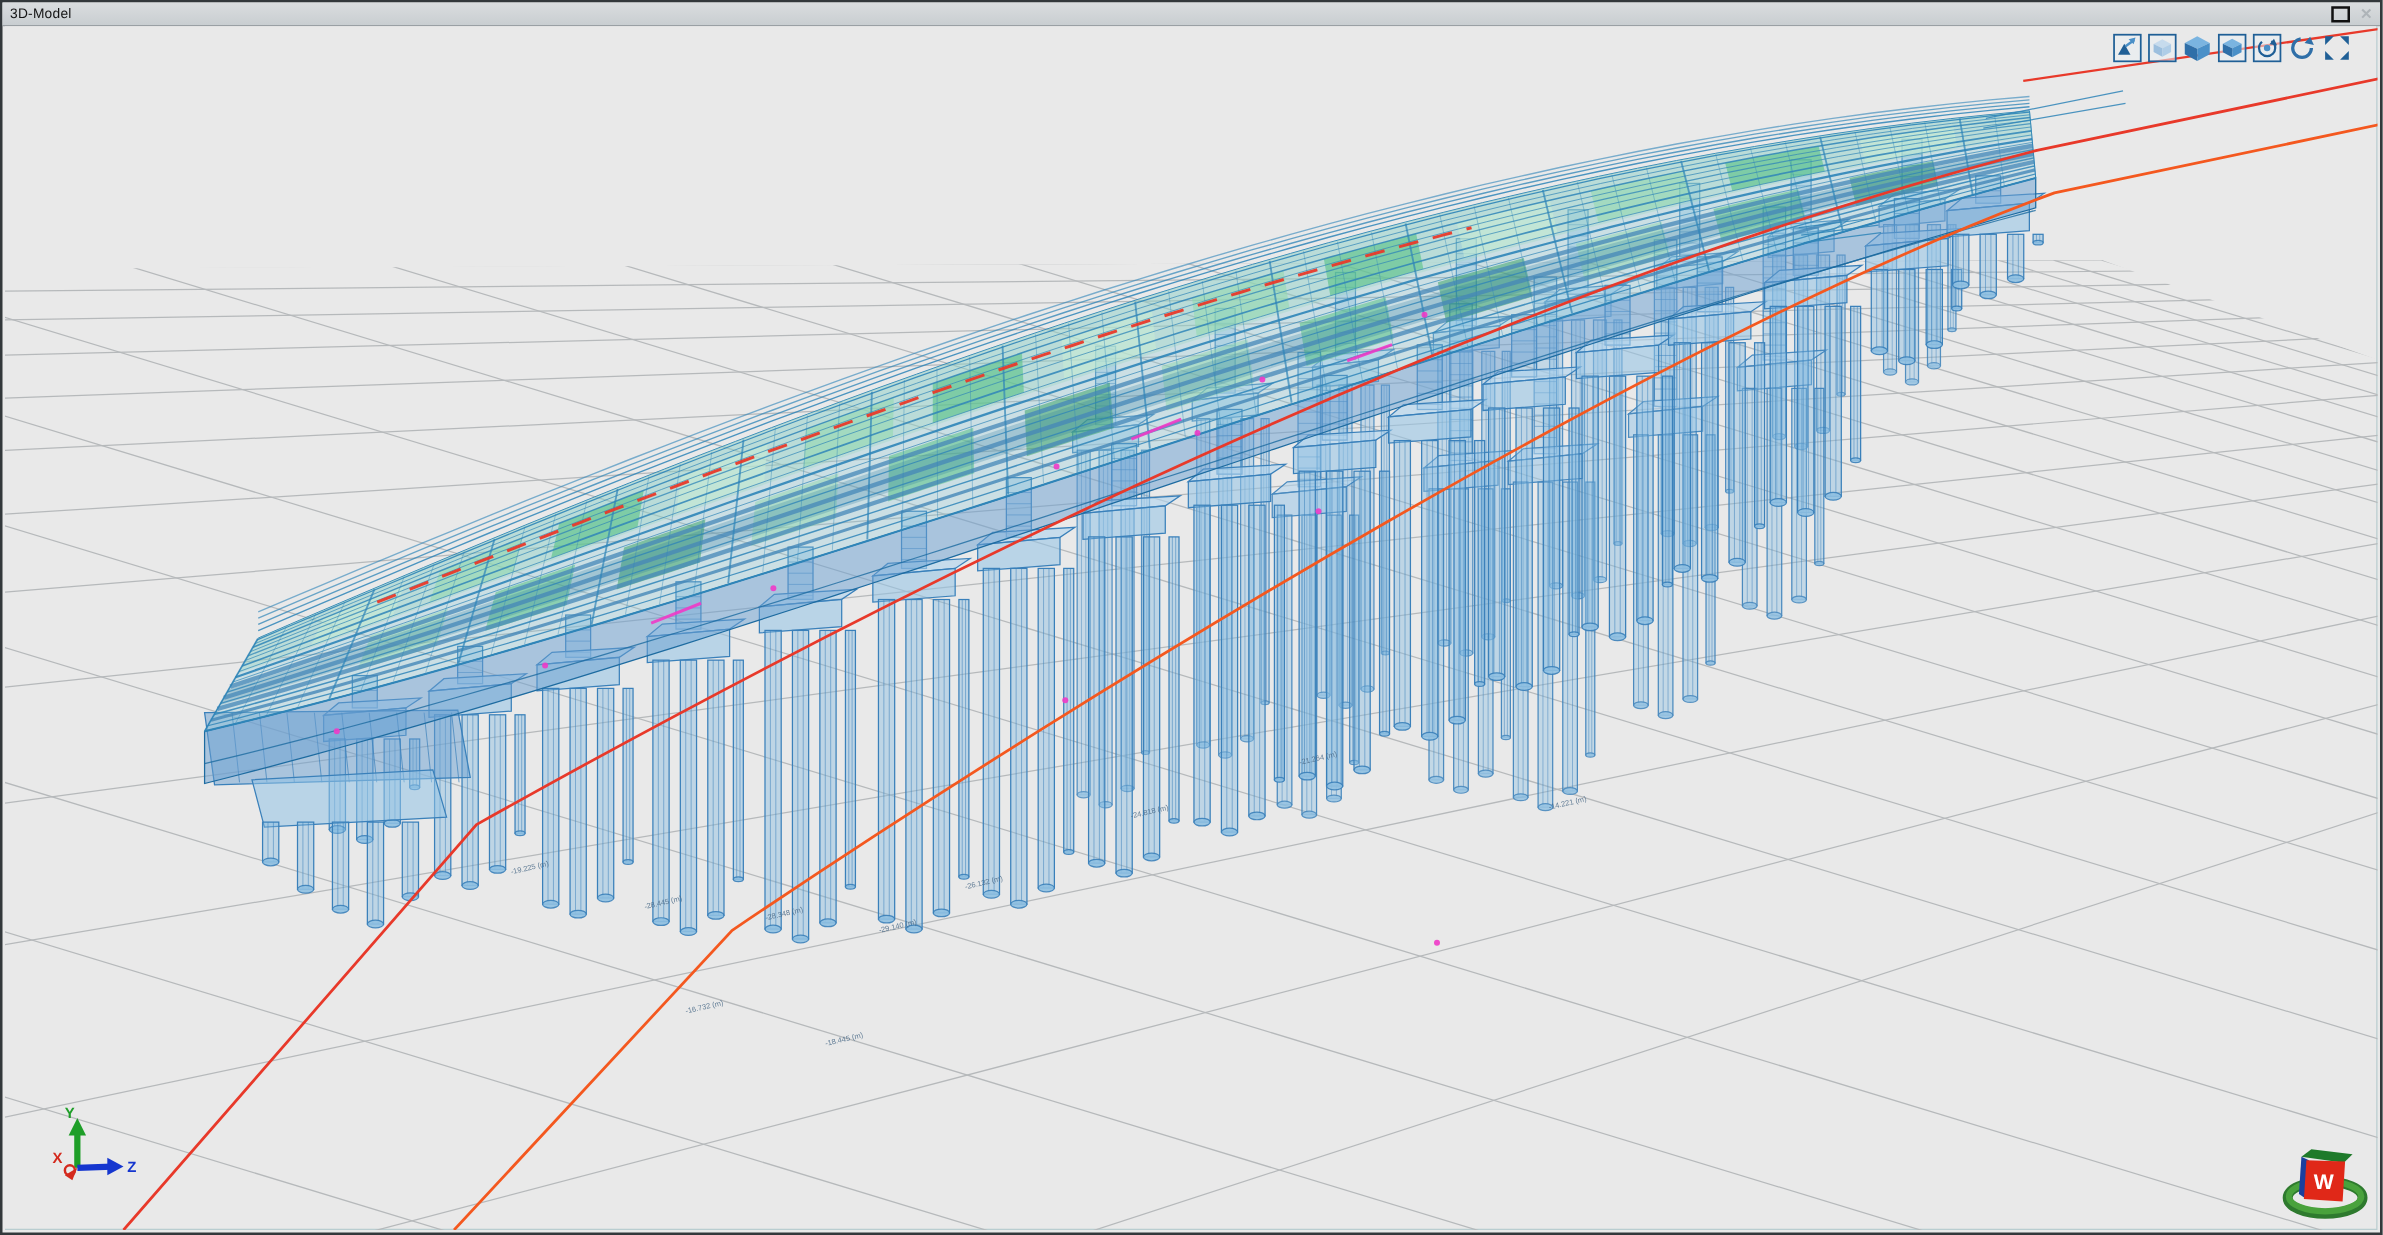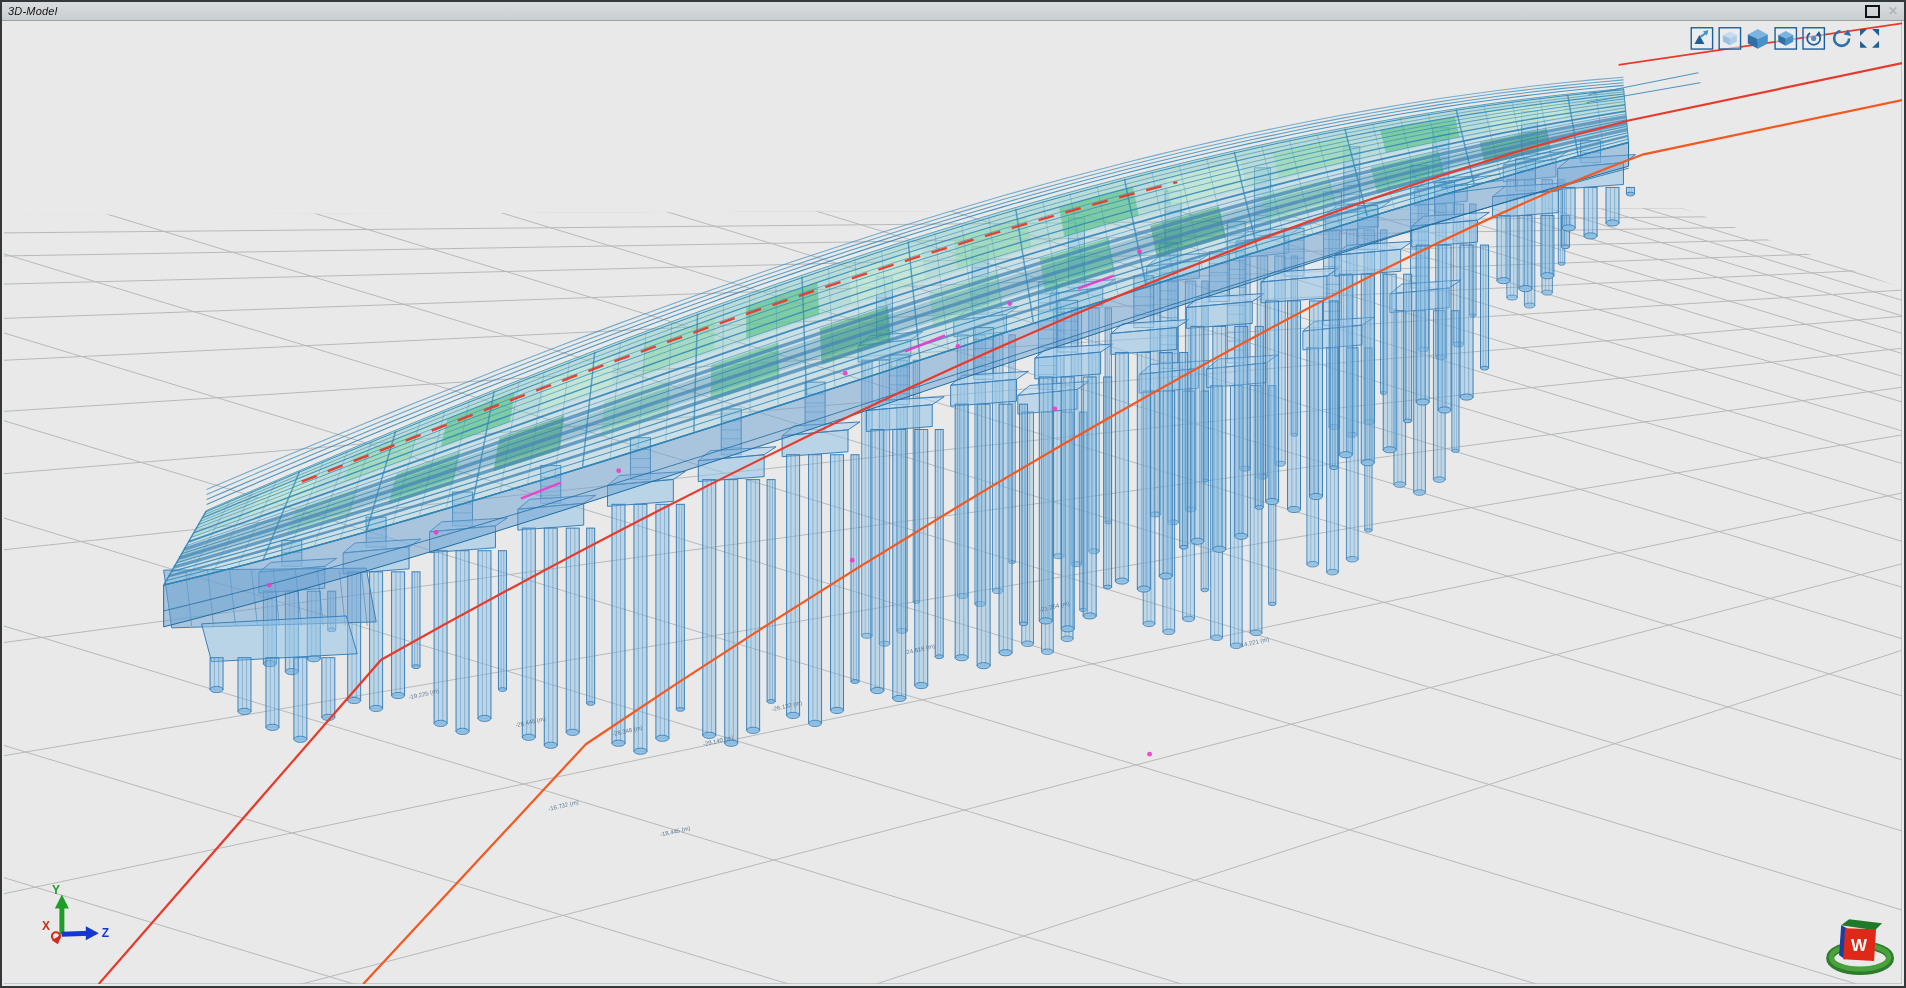--- a/index.html
+++ b/index.html
@@ -4,21 +4,21 @@
 <style>
   html,body{margin:0;padding:0;background:#4a4f52;}
   body{width:1906px;height:988px;position:relative;overflow:hidden;
        font-family:"Liberation Sans", sans-serif;}
   #window{position:absolute;inset:0;border:2px solid #33383b;box-sizing:border-box;
           background:var(--bg,#e9e9e9);}
   #titlebar{position:absolute;top:0;left:0;right:0;height:18px;
             background:linear-gradient(#dadddf,#c9ced1);
             border-bottom:1px solid #9aa0a4;display:flex;align-items:center;
             font-size:11px;color:#141414;}
-  #title-text{padding-left:6px;letter-spacing:.2px;font-style:italic;}
+  #title-text{padding-left:6px;letter-spacing:.2px;}
   #titlebar-buttons{margin-left:auto;display:flex;align-items:center;gap:8px;padding-right:6px;}
   #maximize-button{width:11px;height:9px;border:2px solid #111;background:transparent;cursor:pointer;}
   #close-button{color:#aeb4b8;font-size:12px;font-weight:bold;line-height:10px;cursor:default;}
   #viewport{position:absolute;top:19px;left:2px;right:2px;bottom:2px;background:var(--bg,#e9e9e9);
             box-shadow:inset -1px -1px 0 #b9cdd0;}
   #scene{width:100%;height:100%;display:block;}
   text.axis-label{font-family:"Liberation Sans",sans-serif;font-size:12px;font-weight:bold;}
   text.pile-note{font-family:"Liberation Sans",sans-serif;font-size:6px;}
   text.logo-letter{font-family:"Liberation Sans",sans-serif;font-size:17px;font-weight:bold;}
 </style>

